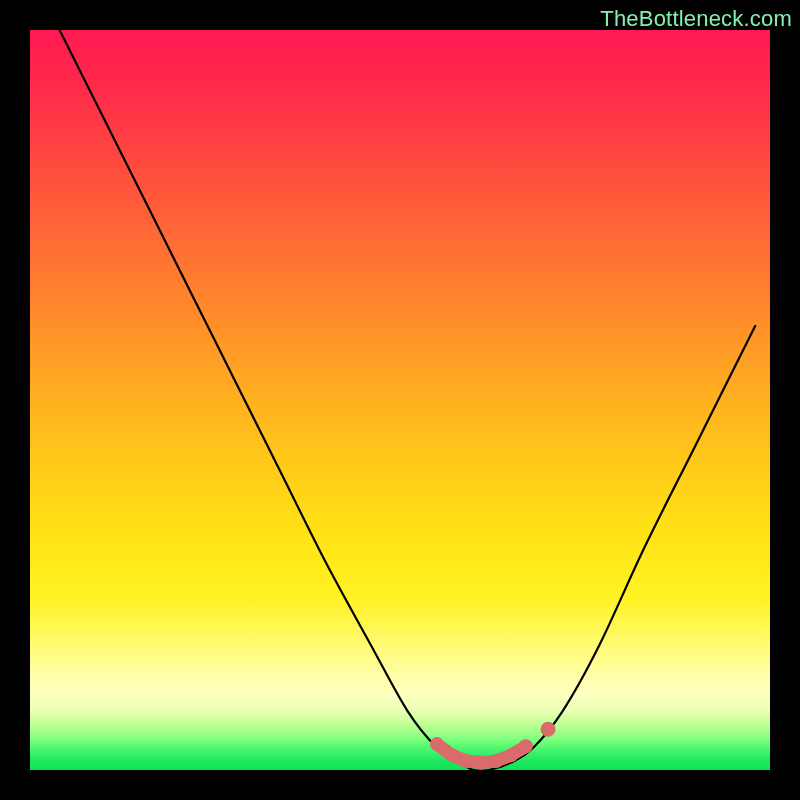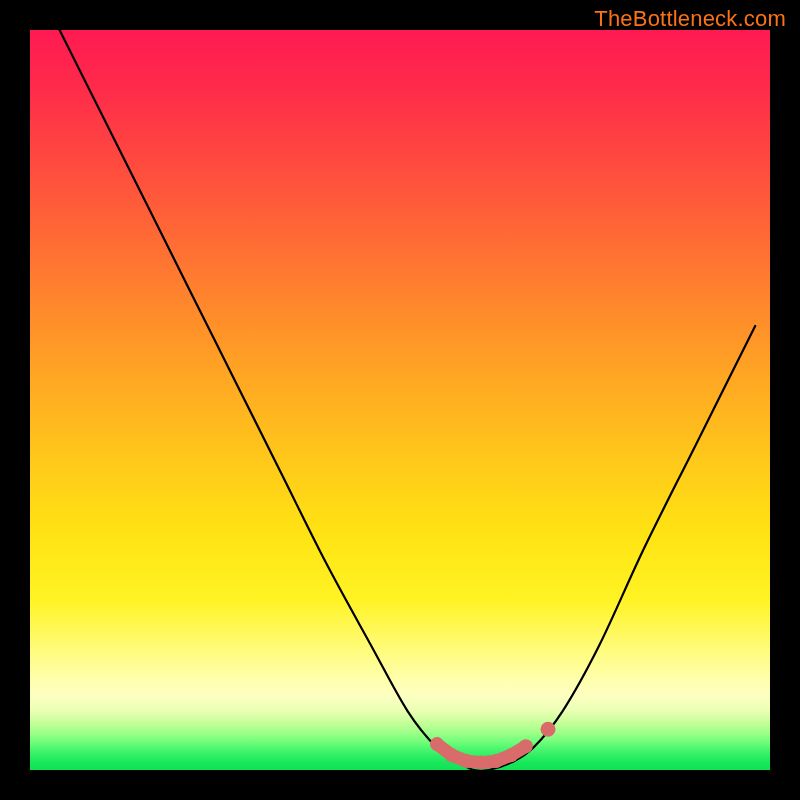--- a/index.html
+++ b/index.html
@@ -46,22 +46,22 @@
       #6dfd79 96.3%,
       #46f56d 97.3%,
       #2bee63 98.2%,
       #19e75b 99%,
       #0fe256 100%
     );
   }
   .watermark {
     position: absolute;
     top: 6px;
-    right: 14px;
-    color: #f97316;
+    right: 8px;
+    color: #86efac;
     font-size: 22px;
     letter-spacing: 0.2px;
     font-weight: 400;
     user-select: none;
   }
   svg.curve {
     position: absolute;
     left: 0;
     top: 0;
     width: 740px;

